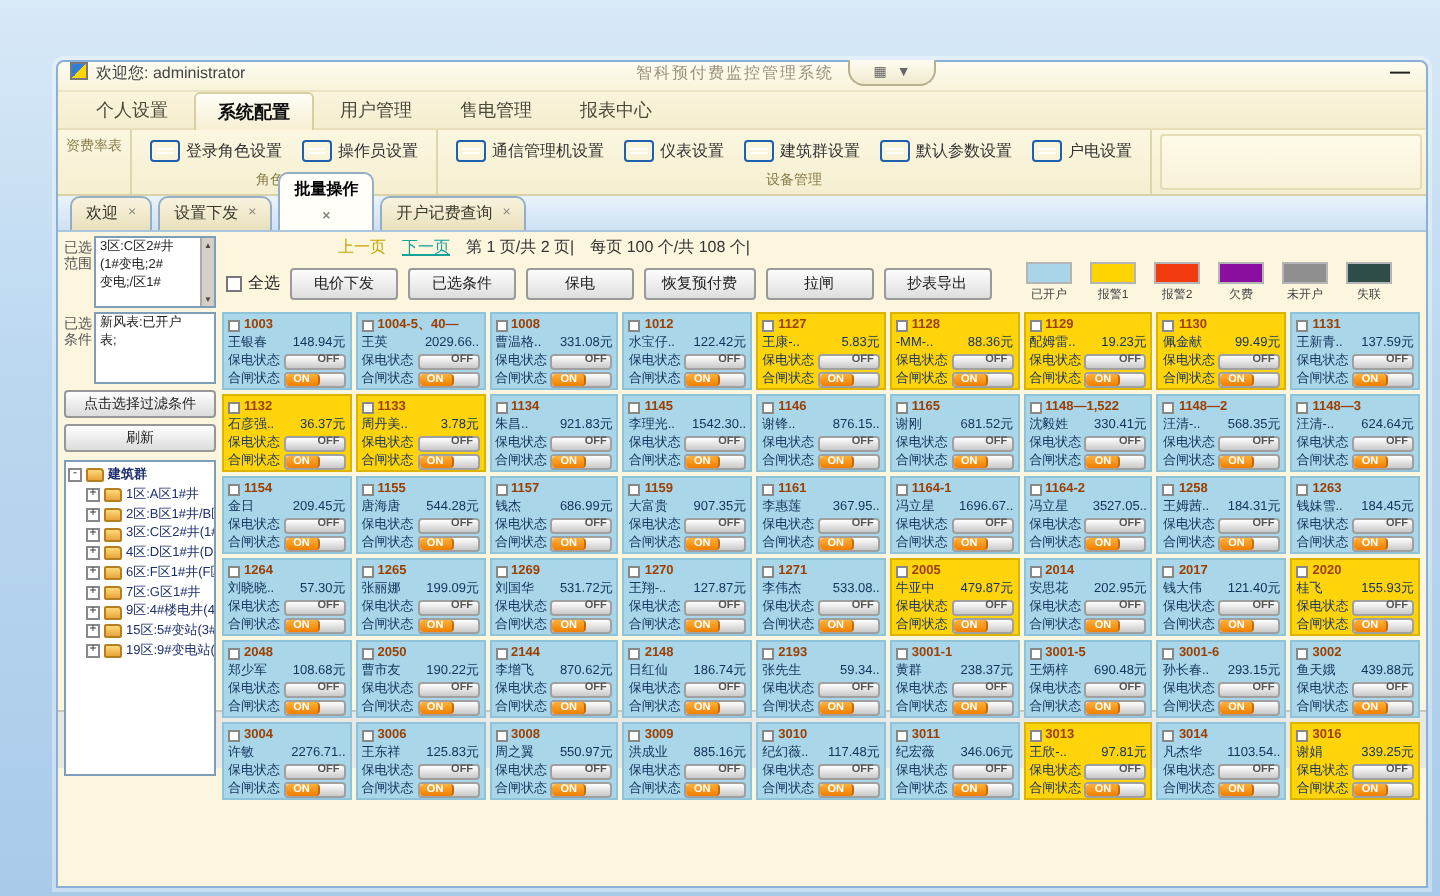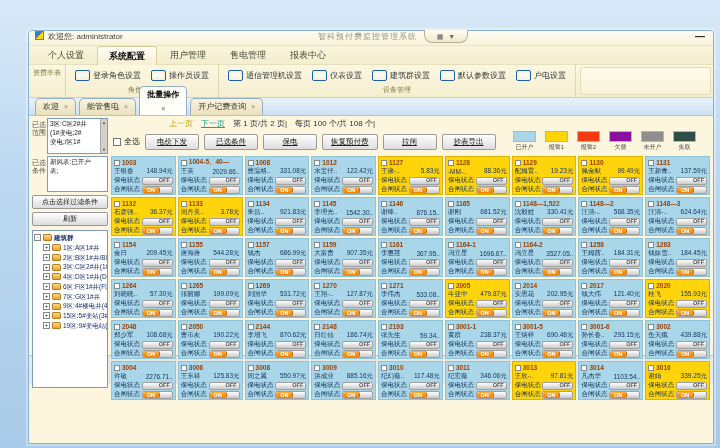--- a/index.html
+++ b/index.html
@@ -78,21 +78,21 @@
             border:1px solid #b57e1f; border-radius:1px 2px 1px 1px; }
 
   .main { flex:1; padding:2px 3px 0 2px; display:flex; flex-direction:column; }
   .pagebar { height:15px; display:flex; align-items:center; gap:8px; font-size:8px; color:#333; padding-left:58px; }
   .link-prev { color:#c8a400; }
   .link-next { color:#18a09a; text-decoration:underline; }
   .toolbar { height:28px; display:flex; align-items:center; gap:5px; padding:2px 0 4px 2px; }
   .selall { display:flex; align-items:center; gap:3px; font-size:8px; color:#222; }
   .cbx { width:8px; height:8px; background:#fff; border:1px solid #777; }
   .tb-btn { min-width:54px; height:16px; font-size:7.5px; color:#222; padding:0 8px;
-            background:linear-gradient(#fdfdfd,#dedede); border:1px solid #9a9a9a; border-radius:2px;text-decoration:underline; }
+            background:linear-gradient(#fdfdfd,#dedede); border:1px solid #9a9a9a; border-radius:2px; }
   .legend { display:flex; gap:9px; margin-left:auto; margin-right:14px; }
   .legend-item { display:flex; flex-direction:column; align-items:center; font-size:6px; color:#444; gap:1px; }
   .swatch { width:23px; height:11px; border:1px solid #b5b5b5; }
 
   .grid { display:grid; grid-template-columns:repeat(9,1fr); gap:2px; }
   .card { background:#a9d6e8; border:1px solid #8fc3da; padding:1px 2px; height:39px;
           font-size:6.5px; color:#14335c; overflow:hidden; }
   .card.yellow { background:#ffd40a; border-color:#dcb400; }
   .card-head { display:flex; align-items:center; gap:2px; font-weight:bold; color:#9c3f00; height:9px; }
   .ccb { width:6px; height:6px; background:#fff; border:1px solid #888; flex:none; }
@@ -180,21 +180,21 @@
       <div class="ribbon-fill"></div>
   </div>
 
   <div class="doctabs" id="doc-tabs">
 
   <span class="dtab">
         <span class="dlabel">欢迎</span>
         <span class="dclose">×</span>
       </span>
       <span class="dtab">
-        <span class="dlabel">能管售电</span>
+        <span class="dlabel">设置下发</span>
         <span class="dclose">×</span>
       </span>
       <span class="dtab active">
         <span class="dlabel">批量操作</span>
         <span class="dclose">×</span>
       </span>
       <span class="dtab">
         <span class="dlabel">开户记费查询</span>
         <span class="dclose">×</span>
       </span>

